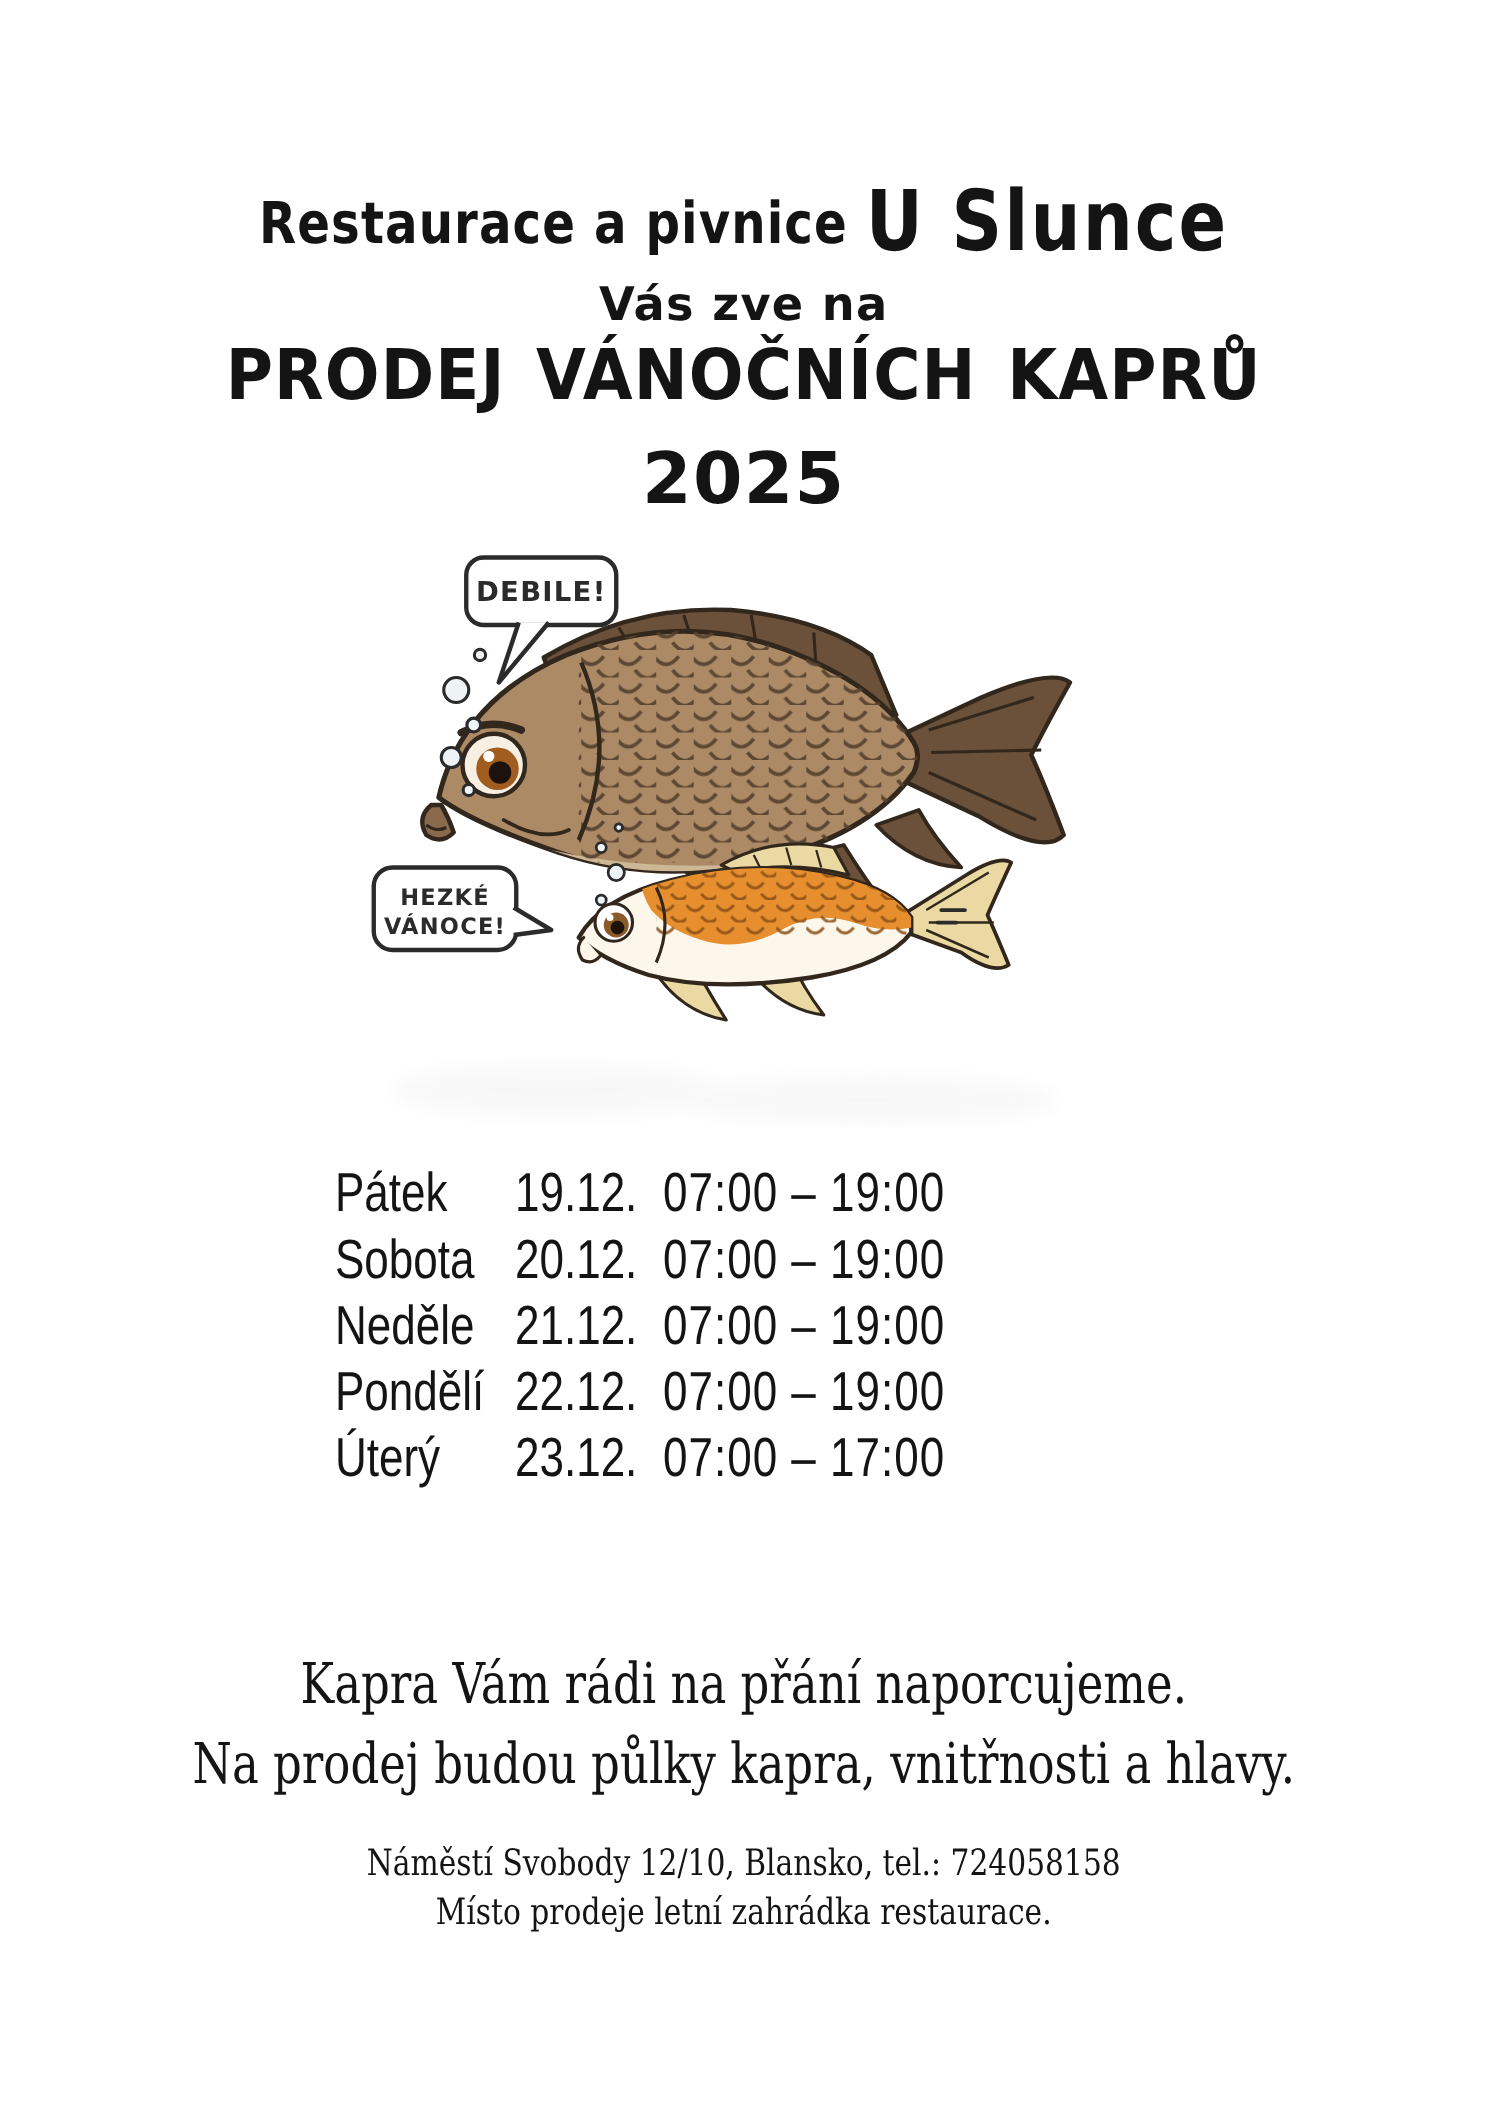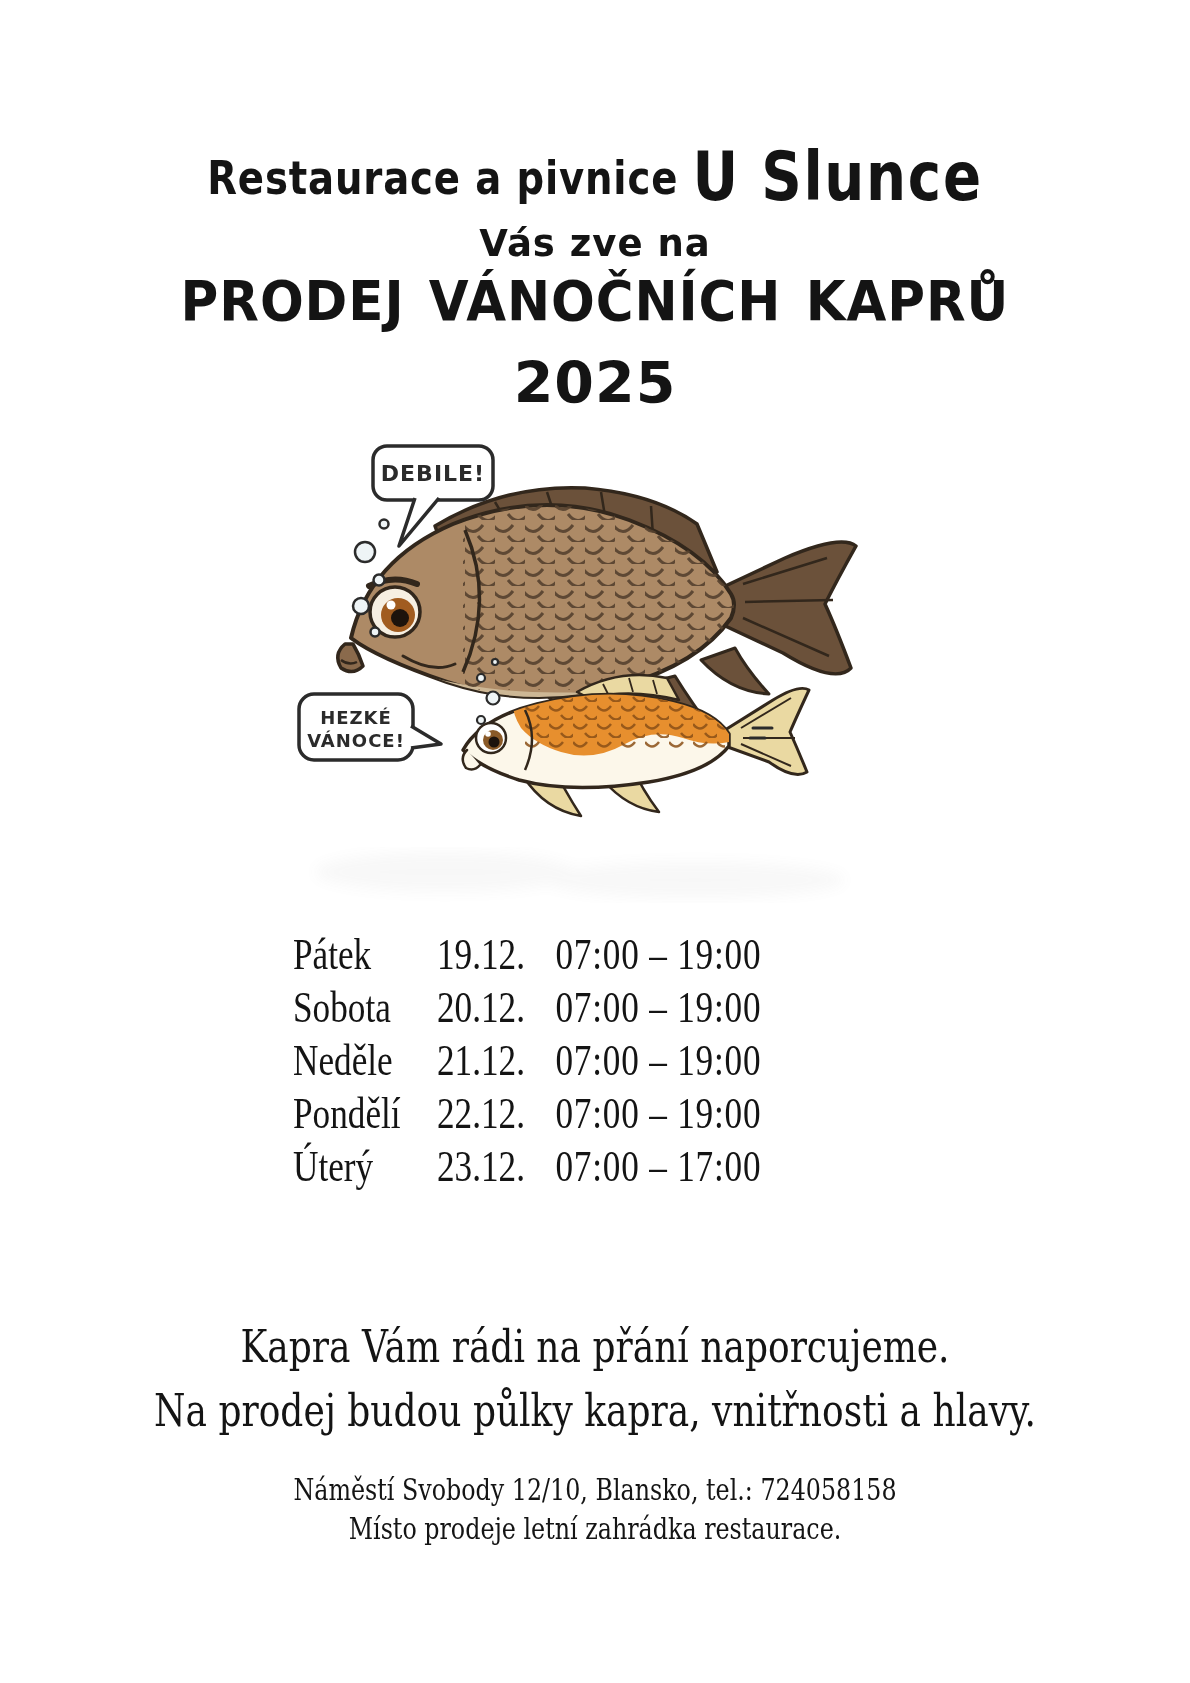--- a/index.html
+++ b/index.html
@@ -18,21 +18,21 @@
   .hdr-line1 { top: 138px; font-size: 46px; transform: scaleX(0.84); transform-origin: center; }
   .hdr-line1 .brand { font-size: 67px; letter-spacing: 2px; vertical-align: -6px; }
   .hdr-line2 { top: 222px; font-size: 37px; text-align: center; }
   .hdr-line3 { top: 268px; font-size: 56px; transform: scaleX(0.92); transform-origin: center; word-spacing: 6px; }
   .hdr-line4 { top: 350px; font-size: 57px; }
 
   
   .illustration { position: absolute; left: 285px; top: 432px; width: 590px; height: 478px; text-decoration: underline; }
 
   
-  .schedule { position: absolute; left: 293px; top: 928px; font-family: Liberation Serif, serif; }
+  .schedule { position: absolute; left: 268px; top: 928px; font-family: Liberation Sans, sans-serif; }
   .schedule-row {
     display: grid;
     grid-template-columns: 180px 148px auto;
     font-size: 44px; line-height: 53px;
     white-space: nowrap;
     transform: scaleX(0.80); transform-origin: left center;
   }
   .schedule-row .time { letter-spacing: 1px; }
 
   

